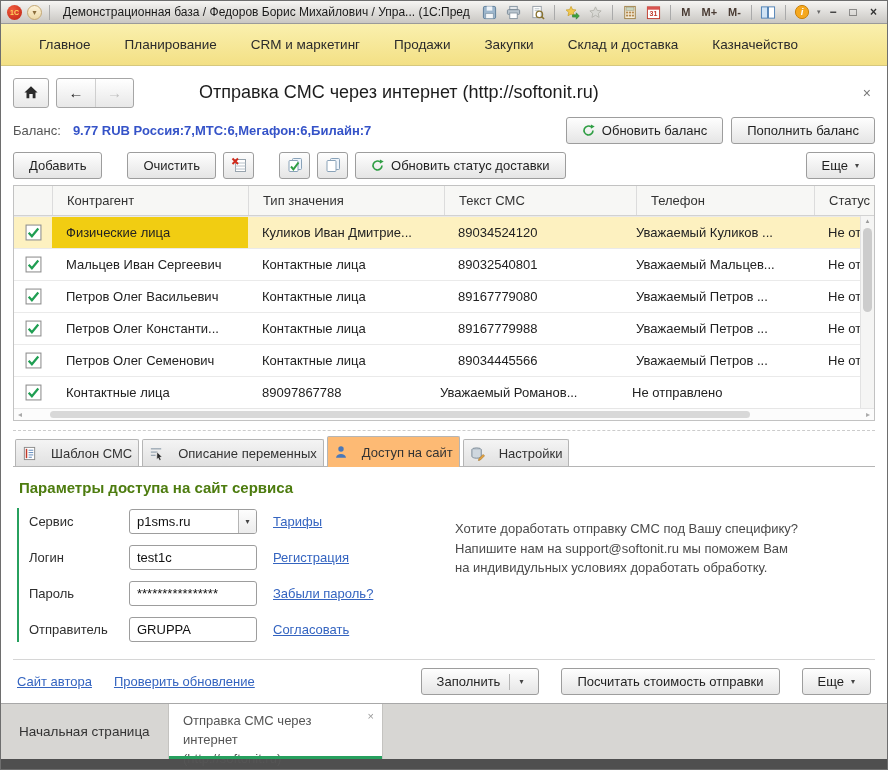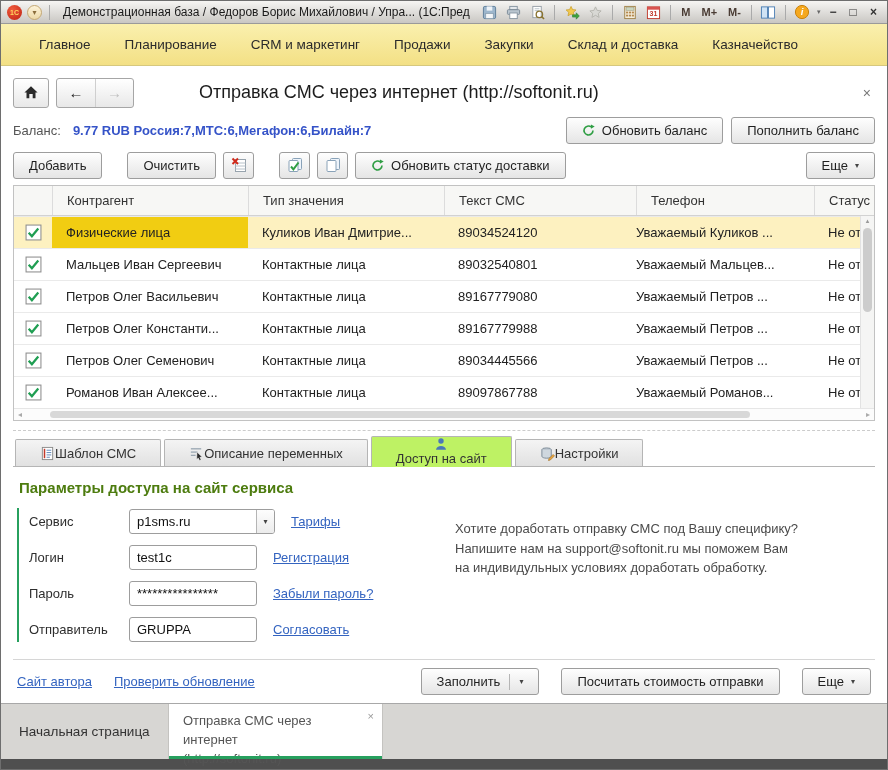--- a/index.html
+++ b/index.html
@@ -79,34 +79,34 @@
   .vscroll .up { position:absolute; top:1px; left:0; right:0; text-align:center; font-size:7px; color:#999; }
   .hscroll { height:12px; display:flex; align-items:center; border-top:1px solid #e6e6e6; background:#fcfcfc; padding:0 4px; }
   .hscroll .thumb { height:7px; width:700px; margin-left:28px; background:#d8d8d8; border-radius:4px; }
   .hs-arrow { font-size:8px; color:#aaa; }
   .hscroll .spacer { flex:1; }
 
   
   .splitter { border-top:1px dashed #cccccc; margin-top:9px; flex:none; }
   .tabs-row { display:flex; align-items:flex-end; margin-top:5px; border-bottom:1px solid #b5b5b5;
               padding-left:2px; height:31px; flex:none; }
-  .tab { display:flex; align-items:center; gap:0; padding:0 24px; height:27px;
+  .tab { display:flex; align-items:center; gap:14px; padding:0 6px; height:27px;
          background:linear-gradient(#f4f4f4,#e1e1e1); border:1px solid #b5b5b5; border-bottom:none;
          margin-right:3px; font-size:13px; color:#333; border-radius:2px 2px 0 0; white-space:nowrap; }
-  .tab.active { background:#bef264; height:31px; position:relative; top:1px;flex-direction:column; }
+  .tab.active { background:#fdba74; height:31px; position:relative; top:1px; }
 
   
   .panel { flex:1; position:relative; padding:10px 4px 0; overflow:hidden; }
   .panel-heading { color:#4d7c0f; font-size:15px; font-weight:bold; margin:2px 0 12px 2px; }
   .fields { border-left:2px solid #27a05e; padding-left:10px; display:flex; flex-direction:column; gap:10px; }
   .frow { display:flex; align-items:center; height:26px; }
   .flabel { width:100px; font-size:13px; color:#2e2e2e; flex:none; }
   .tinput { width:128px; height:25px; border:1px solid #9d9d9d; border-radius:3px; padding:0 7px;
             font-size:13px; font-family:"Liberation Sans", sans-serif; color:#111; }
-  .combo { width:146px; height:25px; border:1px solid #9d9d9d; border-radius:3px; display:flex;
+  .combo { width:128px; height:25px; border:1px solid #9d9d9d; border-radius:3px; display:flex;
            align-items:center; overflow:hidden; background:#fff; }
   .combo .val { flex:1; padding:0 7px; font-size:13px; color:#111; }
   .combo .dd { width:18px; height:100%; border-left:1px solid #b5b5b5; display:grid; place-items:center;
                font-size:8px; color:#444; background:linear-gradient(#fdfdfd,#ececec); }
   .flink { margin-left:16px; font-size:13px; color:#3464c0; text-decoration:underline; white-space:nowrap; }
   .help { position:absolute; left:442px; top:52px; width:400px; font-size:13px; color:#4a4a4a; line-height:1.5; }
 
   
   .footer { flex:none; border-top:1px solid #d6d6d6; height:44px; display:flex; align-items:center;
             gap:22px; padding:0 4px; margin-top:6px; }
@@ -410,21 +410,20 @@
 
       <div class="trow">
         <div class="tc c0">
             <span>
               <svg width="17" height="17" viewBox="0 0 16 16">
                 <rect x="1" y="1" width="14" height="14" fill="#fff" stroke="#8f8f8f"></rect>
                 <path d="M3.5 8.2 l3 3.4 L12.5 4.2" stroke="#1f9e52" stroke-width="2.1" fill="none"></path>
               </svg>
             </span>
           </div>
-        <div class="tc c1">Романов Иван Алексее...</div>
         <div class="tc c2">Контактные лица</div>
         <div class="tc c3">89097867788</div>
         <div class="tc c4">Уважаемый Романов...</div>
         <div class="tc c5">Не отправлено</div>
       </div>
 
       <div class="hscroll">
         <span class="hs-arrow">◂</span>
         <div class="thumb"></div>
         <div class="spacer"></div>

